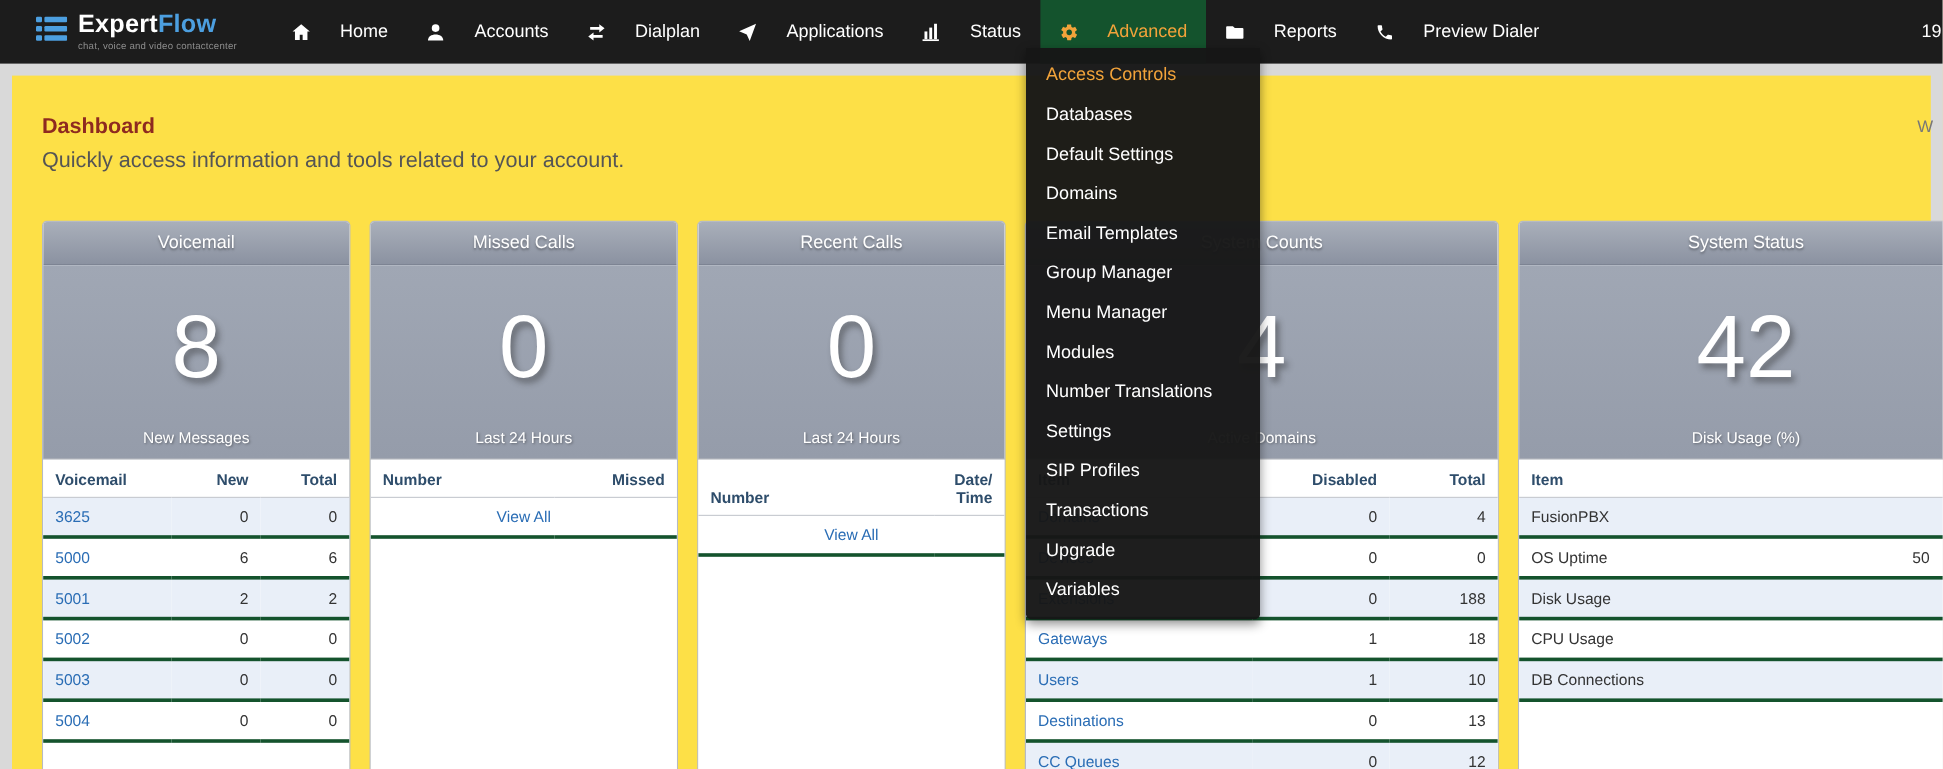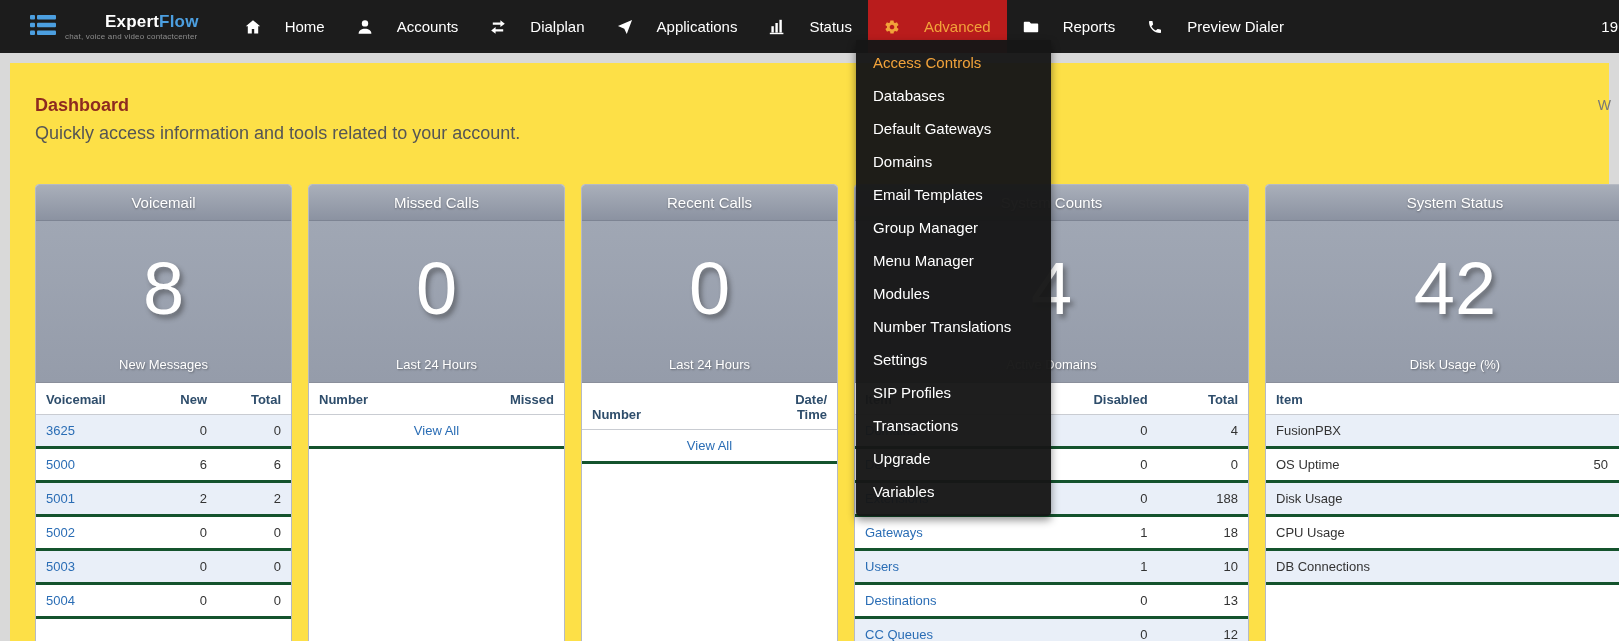--- a/index.html
+++ b/index.html
@@ -8,28 +8,28 @@
     --title:#8E2A20;
   }
   *{box-sizing:border-box;margin:0;padding:0;}
   html,body{overflow:hidden;}
   body{font-family:"Liberation Sans",sans-serif;background:#d9d9d9;}
   .viewport{width:1619px;height:641px;overflow:hidden;position:relative;background:#d9d9d9;}
 
   
   .navbar{height:53px;background:#1c1c1c;display:flex;align-items:stretch;color:#fff;position:relative;z-index:100;}
   .brand{display:flex;align-items:center;gap:9px;padding:0 18px 0 30px;cursor:pointer;}
-  .brand-name{font-size:17px;font-weight:bold;line-height:1.05;letter-spacing:.2px;margin-left:40px;}
+  .brand-name{font-size:21px;font-weight:bold;line-height:1.05;letter-spacing:.2px;}
   .brand-name .b1{color:#fff;}
   .brand-name .b2{color:#4C9FE0;}
   .brand-tagline{font-size:8px;color:#8d8d8d;margin-top:1px;letter-spacing:.2px;}
   .nav{display:flex;align-items:stretch;margin-left:12px;}
   .nav-item{display:flex;align-items:center;gap:24px;padding:0 16px;font-size:15px;color:#fff;cursor:pointer;position:relative;white-space:nowrap;}
   .nav-item svg{width:16px;height:16px;fill:currentColor;flex:0 0 auto;}
-  .nav-item.active{background:#b91c1c;color:var(--accent);}
+  .nav-item.active{background:#14532d;color:var(--accent);}
   .nav-right{margin-left:auto;display:flex;align-items:center;font-size:15px;color:#fff;padding-right:1px;}
 
   
   .dropdown{position:absolute;top:40px;left:-12px;width:195px;background:rgba(23,23,23,0.97);
     padding:6px 0 8px;box-shadow:0 4px 9px rgba(0,0,0,0.45);border-radius:0 0 4px 4px;z-index:200;}
   .dropdown-item{padding:8px 17px;font-size:15px;color:#fff;cursor:pointer;white-space:nowrap;}
   .dropdown-item.active{color:var(--accent);}
 
   
   .content{margin:10px 10px 0;background:#fde047;min-height:578px;position:relative;padding:32px 25px 0;}
@@ -132,21 +132,21 @@
         <svg viewBox="0 0 24 24">
             <path d="M19.4 13c0-.3.1-.6.1-1s0-.7-.1-1l2.1-1.6c.2-.2.2-.4.1-.6l-2-3.5c-.1-.2-.4-.3-.6-.2l-2.5 1c-.5-.4-1.1-.7-1.7-1l-.4-2.6c0-.2-.2-.4-.5-.4h-4c-.2 0-.4.2-.5.4l-.4 2.6c-.6.2-1.2.6-1.7 1l-2.5-1c-.2-.1-.5 0-.6.2l-2 3.5c-.1.2-.1.5.1.6L4.5 11c0 .3-.1.6-.1 1s0 .7.1 1l-2.1 1.6c-.2.2-.2.4-.1.6l2 3.5c.1.2.4.3.6.2l2.5-1c.5.4 1.1.7 1.7 1l.4 2.6c0 .2.2.4.5.4h4c.2 0 .4-.2.5-.4l.4-2.6c.6-.2 1.2-.6 1.7-1l2.5 1c.2.1.5 0 .6-.2l2-3.5c.1-.2.1-.5-.1-.6L19.4 13zM12 15.5c-1.9 0-3.5-1.6-3.5-3.5s1.6-3.5 3.5-3.5 3.5 1.6 3.5 3.5-1.6 3.5-3.5 3.5z"></path>
           </svg>
         <span>Advanced</span>
 
         <div class="dropdown">
   <div class="dropdown-item active">Access Controls</div>
 
   <div class="dropdown-item">Databases</div>
 
-  <div class="dropdown-item">Default Gateways</div>
+  <div class="dropdown-item">Default Settings</div>
 
   <div class="dropdown-item">Domains</div>
 
   <div class="dropdown-item">Email Templates</div>
 
   <div class="dropdown-item">Group Manager</div>
 
   <div class="dropdown-item">Menu Manager</div>
 
   <div class="dropdown-item">Modules</div>

